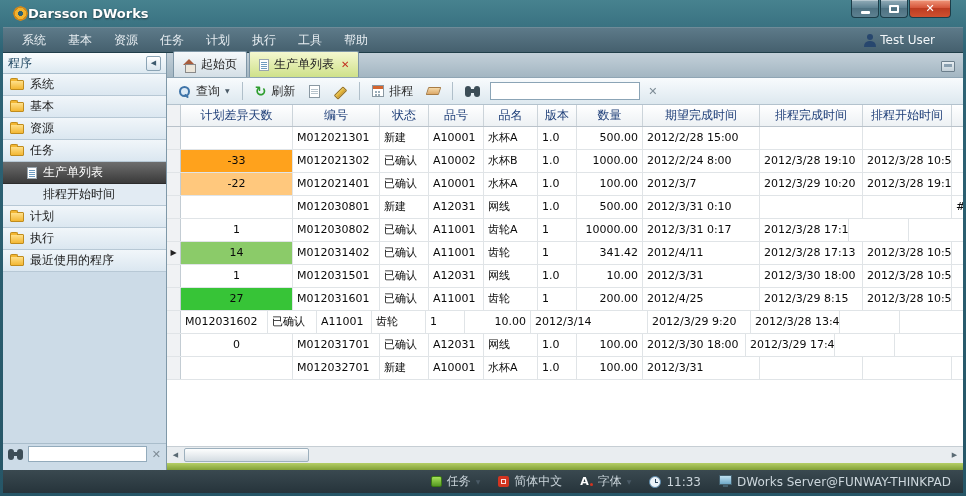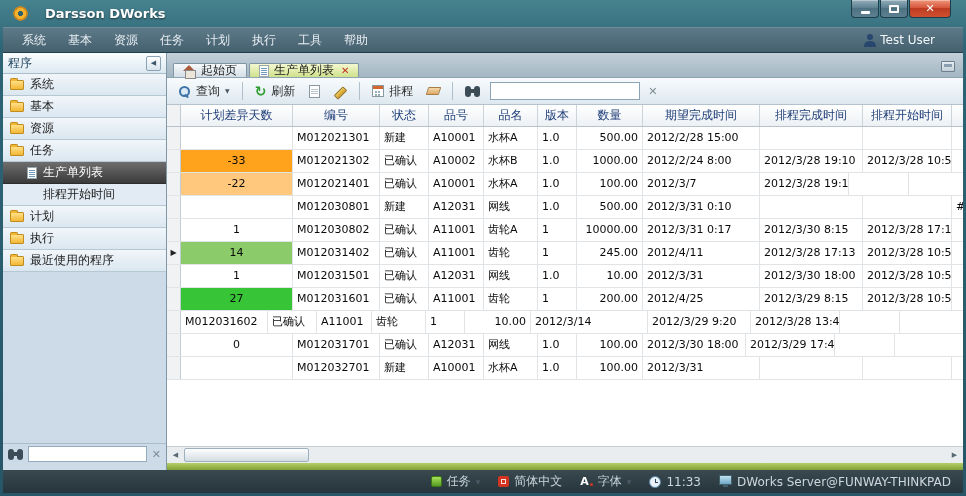--- a/index.html
+++ b/index.html
@@ -2,21 +2,21 @@
 <html><head>
 <meta charset="utf-8">
 <style>
   *{margin:0;padding:0;box-sizing:border-box}
   html,body{background:#93a2aa}
   body{font-family:"DejaVu Sans","Liberation Sans",sans-serif;font-size:12px}
   .window{width:966px;height:496px;background:linear-gradient(180deg,#47828f 0%,#2e6476 10%,#265667 100%);padding:0 3px 3px;display:flex;flex-direction:column;position:relative}
 
   
   .titlebar{height:27px;display:flex;align-items:center;padding:0 4px}
-  .tb-left{display:flex;align-items:center;gap:17px;padding-left:6px}
+  .tb-left{display:flex;align-items:center;gap:0;padding-left:6px}
   .gear-icon{width:15px;height:15px;border-radius:50%;flex:none;
     background:radial-gradient(circle,#2c5f72 0 2.5px,#f2b22e 2.5px 5.5px,#cd871c 5.5px 7px,rgba(0,0,0,0) 7.5px)}
   .title{color:#fff;font-weight:bold;font-size:13px;text-shadow:0 1px 2px rgba(0,0,0,.55)}
   .win-controls{margin-left:auto;display:flex;gap:1px;margin-right:8px;align-self:flex-start}
   .win-btn{width:28px;height:18px;border:1px solid #1c3d49;border-top:none;border-radius:0 0 4px 4px;display:flex;align-items:center;justify-content:center;cursor:pointer;
     background:linear-gradient(#93adb9,#5e8292 45%,#4d7080 45%,#5d8191);box-shadow:inset 0 1px 0 rgba(255,255,255,.35)}
   .win-btn.close{width:42px;background:linear-gradient(#f0967a,#d6573c 45%,#bb3a20 45%,#cf5030)}
   .min-glyph{width:9px;height:3px;background:#fff;border-radius:1px;margin-top:7px}
   .max-glyph{width:10px;height:8px;border:2px solid #fff;border-radius:1px;background:transparent}
   .close-glyph{color:#fff;font-size:11px;font-weight:bold;line-height:1}
@@ -48,21 +48,21 @@
   .clear-x{color:#7e8c96;font-weight:bold;font-size:11px;cursor:pointer;line-height:1}
 
   .folder-icon{width:14px;height:10px;background:linear-gradient(#ffe08a,#f3b733);border:1px solid #c08c1d;border-radius:1px;position:relative;flex:none;margin-top:1px}
   .folder-icon::before{content:"";position:absolute;top:-3px;left:-1px;width:6px;height:2px;background:#f3b733;border:1px solid #c08c1d;border-bottom:none;border-radius:2px 2px 0 0}
   .page-icon{width:10px;height:12px;background:#fff;border:1px solid #9aa6ae;position:relative;flex:none}
   .page-icon::before{content:"";position:absolute;top:2px;left:1px;width:6px;height:1px;background:#6f9cc0;box-shadow:0 2px 0 #6f9cc0,0 4px 0 #6f9cc0,0 6px 0 #6f9cc0}
 
   
   .main{flex:1;min-width:0;display:flex;flex-direction:column;background:#fff}
   .tabbar{height:25px;flex:none;background:linear-gradient(#c3d0d9,#a3b6c2);display:flex;align-items:flex-end;padding:0 2px 0 6px;border-bottom:1px solid #8fa5b4;gap:2px}
-  .tab{height:14px;display:flex;align-items:center;gap:5px;padding:0 9px;border:1px solid #7e96a6;border-bottom:none;border-radius:2px 2px 0 0;background:linear-gradient(#f6f9fb,#d4dfe6);color:#222;cursor:pointer;white-space:nowrap}
+  .tab{height:26px;display:flex;align-items:center;gap:5px;padding:0 9px;border:1px solid #7e96a6;border-bottom:none;border-radius:2px 2px 0 0;background:linear-gradient(#f6f9fb,#d4dfe6);color:#222;cursor:pointer;white-space:nowrap}
   .tab.active{background:linear-gradient(#f4f8d0,#cfe18a)}
   .tab-close{color:#c22f1e;font-weight:bold;font-size:10px;margin-left:2px;cursor:pointer;line-height:1}
   .home-icon{width:13px;height:12px;position:relative;flex:none}
   .home-icon::before{content:"";position:absolute;top:0;left:0;border-left:6px solid transparent;border-right:6px solid transparent;border-bottom:6px solid #a85c3c}
   .home-icon::after{content:"";position:absolute;top:5px;left:2px;width:9px;height:7px;background:#ece6da;border:1px solid #8a8a8a}
   .tab-right{margin-left:auto;display:flex;align-items:center;padding:0 6px 5px}
   .pin-icon{width:14px;height:11px;border:1px solid #6c7f8c;background:linear-gradient(#e8eef2,#c3d0d8);border-radius:1px;position:relative;cursor:pointer}
   .pin-icon::after{content:"";position:absolute;left:2px;top:2px;right:2px;height:3px;background:#8aa0b0}
 
   
@@ -314,20 +314,21 @@
             <div class="grow">
               <div class="cell marker"></div>
               <div class="cell c0 a-center" style="background: rgb(255, 200, 125);">-22</div>
               <div class="cell c1 a-left">M012021401</div>
               <div class="cell c2 a-left">已确认</div>
               <div class="cell c3 a-left">A10001</div>
               <div class="cell c4 a-left">水杯A</div>
               <div class="cell c5 a-left">1.0</div>
               <div class="cell c6 a-right">100.00</div>
               <div class="cell c7 a-left">2012/3/7</div>
+              <div class="cell c8 a-left">2012/3/29 10:20</div>
               <div class="cell c9 a-left">2012/3/28 19:10</div>
               <div class="cell c10 a-left"></div>
             </div>
             <div class="grow">
               <div class="cell marker"></div>
               <div class="cell c0 a-center"></div>
               <div class="cell c1 a-left">M012030801</div>
               <div class="cell c2 a-left">新建</div>
               <div class="cell c3 a-left">A12031</div>
               <div class="cell c4 a-left">网线</div>
@@ -341,33 +342,32 @@
             <div class="grow">
               <div class="cell marker"></div>
               <div class="cell c0 a-center">1</div>
               <div class="cell c1 a-left">M012030802</div>
               <div class="cell c2 a-left">已确认</div>
               <div class="cell c3 a-left">A11001</div>
               <div class="cell c4 a-left">齿轮A</div>
               <div class="cell c5 a-left">1</div>
               <div class="cell c6 a-right">10000.00</div>
               <div class="cell c7 a-left">2012/3/31 0:17</div>
-              <div class="cell c8 a-left">2012/3/30 8:15</div>
               <div class="cell c9 a-left">2012/3/28 17:13</div>
               <div class="cell c10 a-left"></div>
             </div>
             <div class="grow">
               <div class="cell marker">▶</div>
               <div class="cell c0 a-center" style="background: rgb(139, 203, 105);">14</div>
               <div class="cell c1 a-left">M012031402</div>
               <div class="cell c2 a-left">已确认</div>
               <div class="cell c3 a-left">A11001</div>
               <div class="cell c4 a-left">齿轮</div>
               <div class="cell c5 a-left">1</div>
-              <div class="cell c6 a-right">245.00</div>
+              <div class="cell c6 a-right">341.42</div>
               <div class="cell c7 a-left">2012/4/11</div>
               <div class="cell c8 a-left">2012/3/28 17:13</div>
               <div class="cell c9 a-left">2012/3/28 10:52</div>
               <div class="cell c10 a-left"></div>
             </div>
             <div class="grow">
               <div class="cell marker"></div>
               <div class="cell c0 a-center">1</div>
               <div class="cell c1 a-left">M012031501</div>
               <div class="cell c2 a-left">已确认</div>

